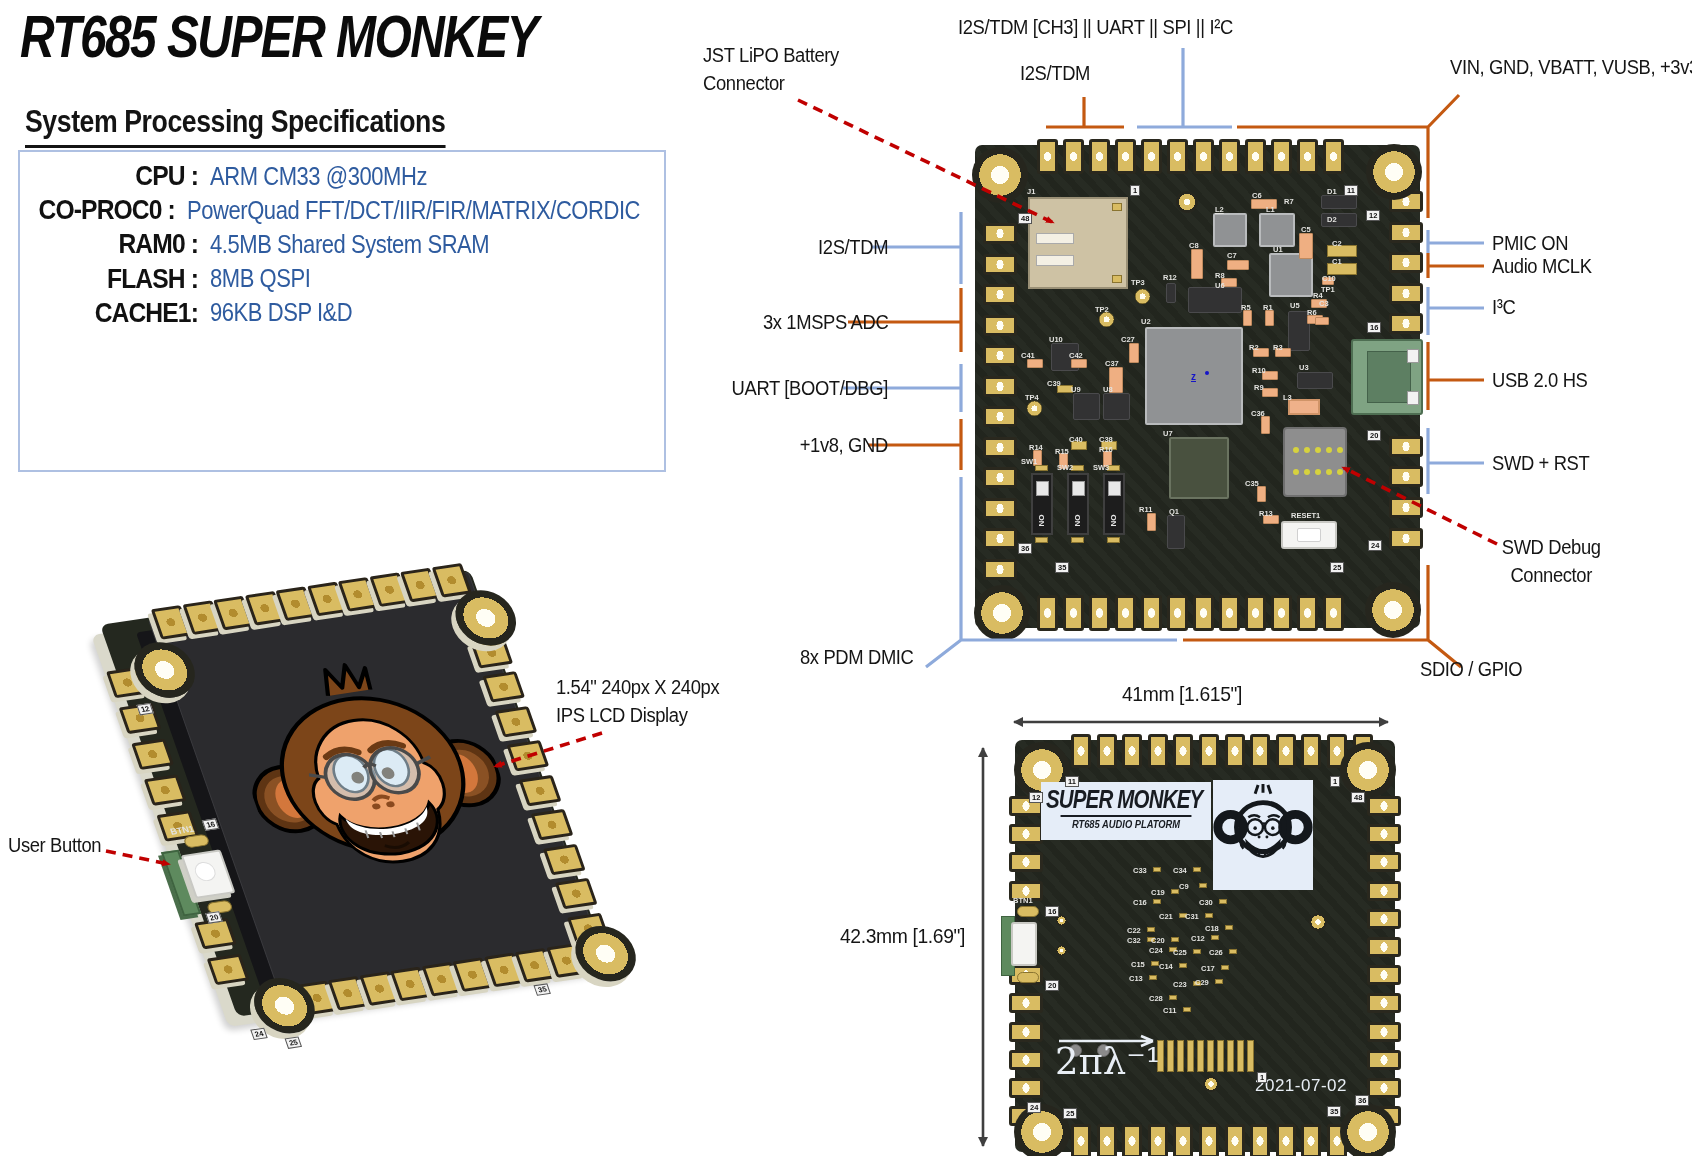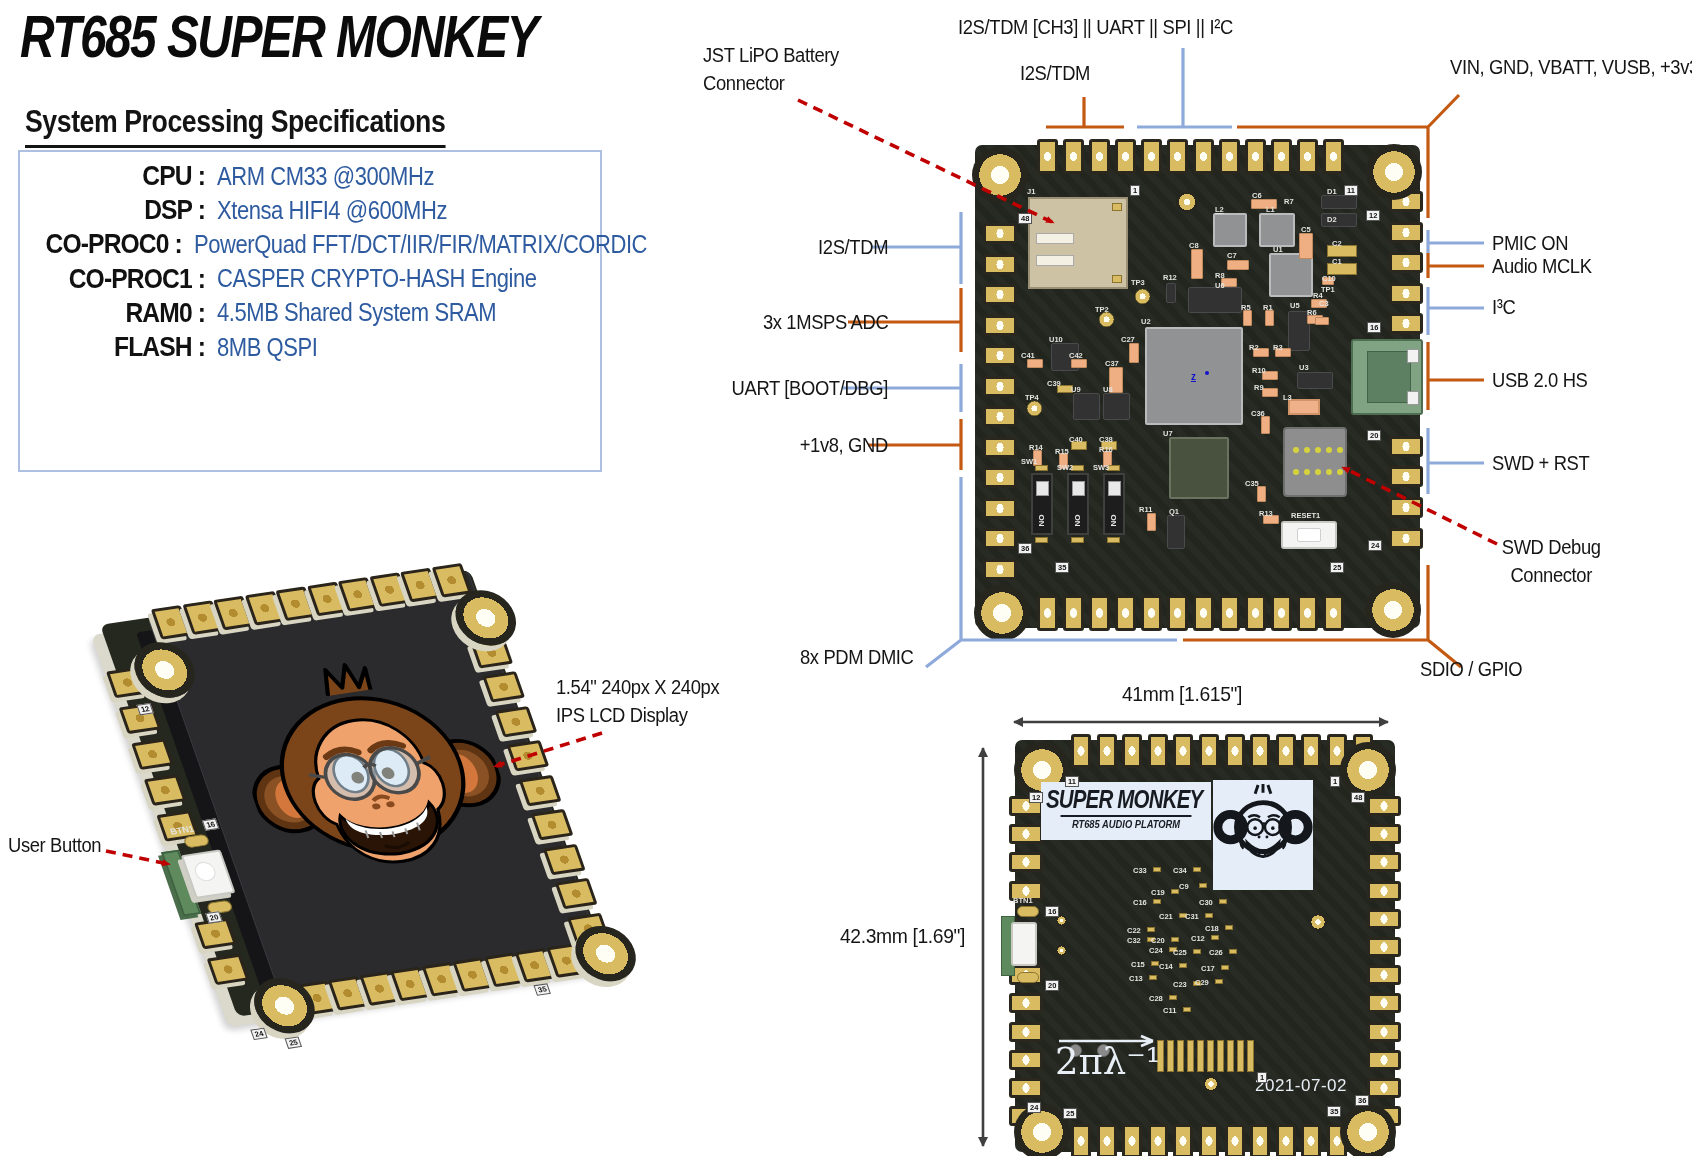--- a/index.html
+++ b/index.html
@@ -4,22 +4,22 @@
 <style>
   html,body{margin:0;padding:0;background:#fff;}
   .canvas{position:relative;width:1692px;height:1156px;background:#ffffff;
     font-family:"Liberation Sans",sans-serif;overflow:hidden;}
   
   .title{position:absolute;left:20px;top:2px;font-size:60px;font-weight:bold;font-style:italic;
     letter-spacing:-2px;transform:scaleX(.80);transform-origin:0 0;white-space:nowrap;color:#0b0b0b;}
   .spec-head{position:absolute;left:25px;top:104px;font-size:31px;font-weight:bold;letter-spacing:-.5px;
     transform:scaleX(.86);transform-origin:0 0;border-bottom:3px solid #141414;padding-bottom:5px;
     white-space:nowrap;color:#141414;}
-  .spec-box{position:absolute;left:18px;top:150px;width:584px;height:322px;border:2px solid #AEC0E2;
-    box-sizing:border-box;padding-top:7px;padding-left:7px;}
+  .spec-box{position:absolute;left:18px;top:150px;width:648px;height:322px;border:2px solid #AEC0E2;
+    box-sizing:border-box;padding-top:7px;}
   .spec-row{display:flex;height:34.2px;align-items:center;}
   .spec-label{width:178px;text-align:right;font-weight:bold;font-size:28px;letter-spacing:-1px;color:#111;
     transform:scaleX(.88);transform-origin:100% 50%;white-space:nowrap;}
   .spec-value{margin-left:12px;font-size:25px;color:#2E5B9F;letter-spacing:-.5px;
     transform:scaleX(.88);transform-origin:0 50%;white-space:nowrap;}
   .co{position:absolute;color:#151515;font-size:20px;letter-spacing:-.4px;white-space:nowrap;
     transform:scaleX(.92);transform-origin:0 50%;z-index:60;}
   .co-r{transform-origin:100% 50%;}
   .co-c{text-align:center;}
   .lines{position:absolute;left:0;top:0;z-index:50;pointer-events:none;}
@@ -117,38 +117,34 @@
   </svg>
 
   <div class="title">RT685 SUPER MONKEY</div>
   <div class="spec-head">System Processing Specifications</div>
   <div class="spec-box" id="spec-rows">
       <div class="spec-row">
         <div class="spec-label">CPU :</div>
         <div class="spec-value">ARM CM33 @300MHz</div>
       </div>
       <div class="spec-row">
-        <div class="spec-label">DSP :</div>
-        <div class="spec-value">Xtensa HIFI4 @600MHz</div>
-      </div>
-      <div class="spec-row">
         <div class="spec-label">CO-PROC0 :</div>
         <div class="spec-value">PowerQuad FFT/DCT/IIR/FIR/MATRIX/CORDIC</div>
-      </div>
-      <div class="spec-row">
-        <div class="spec-label">CO-PROC1 :</div>
-        <div class="spec-value">CASPER CRYPTO-HASH Engine</div>
       </div>
       <div class="spec-row">
         <div class="spec-label">RAM0 :</div>
         <div class="spec-value">4.5MB Shared System SRAM</div>
       </div>
       <div class="spec-row">
         <div class="spec-label">FLASH :</div>
         <div class="spec-value">8MB QSPI</div>
+      </div>
+      <div class="spec-row">
+        <div class="spec-label">CACHE1:</div>
+        <div class="spec-value">96KB DSP I&amp;D</div>
       </div>
     </div>
 
   <div class="co" style="left:703px;top:44px">JST LiPO Battery</div>
   <div class="co" style="left:703px;top:72px">Connector</div>
   <div class="co" style="left:958px;top:16px">I2S/TDM [CH3] || UART || SPI || I²C</div>
   <div class="co" style="left:1020px;top:62px">I2S/TDM</div>
   <div class="co" style="left:1450px;top:56px">VIN, GND, VBATT, VUSB, +3v3</div>
   <div class="co co-r" style="right:804px;top:236px">I2S/TDM</div>
   <div class="co co-r" style="right:804px;top:311px">3x 1MSPS ADC</div>

